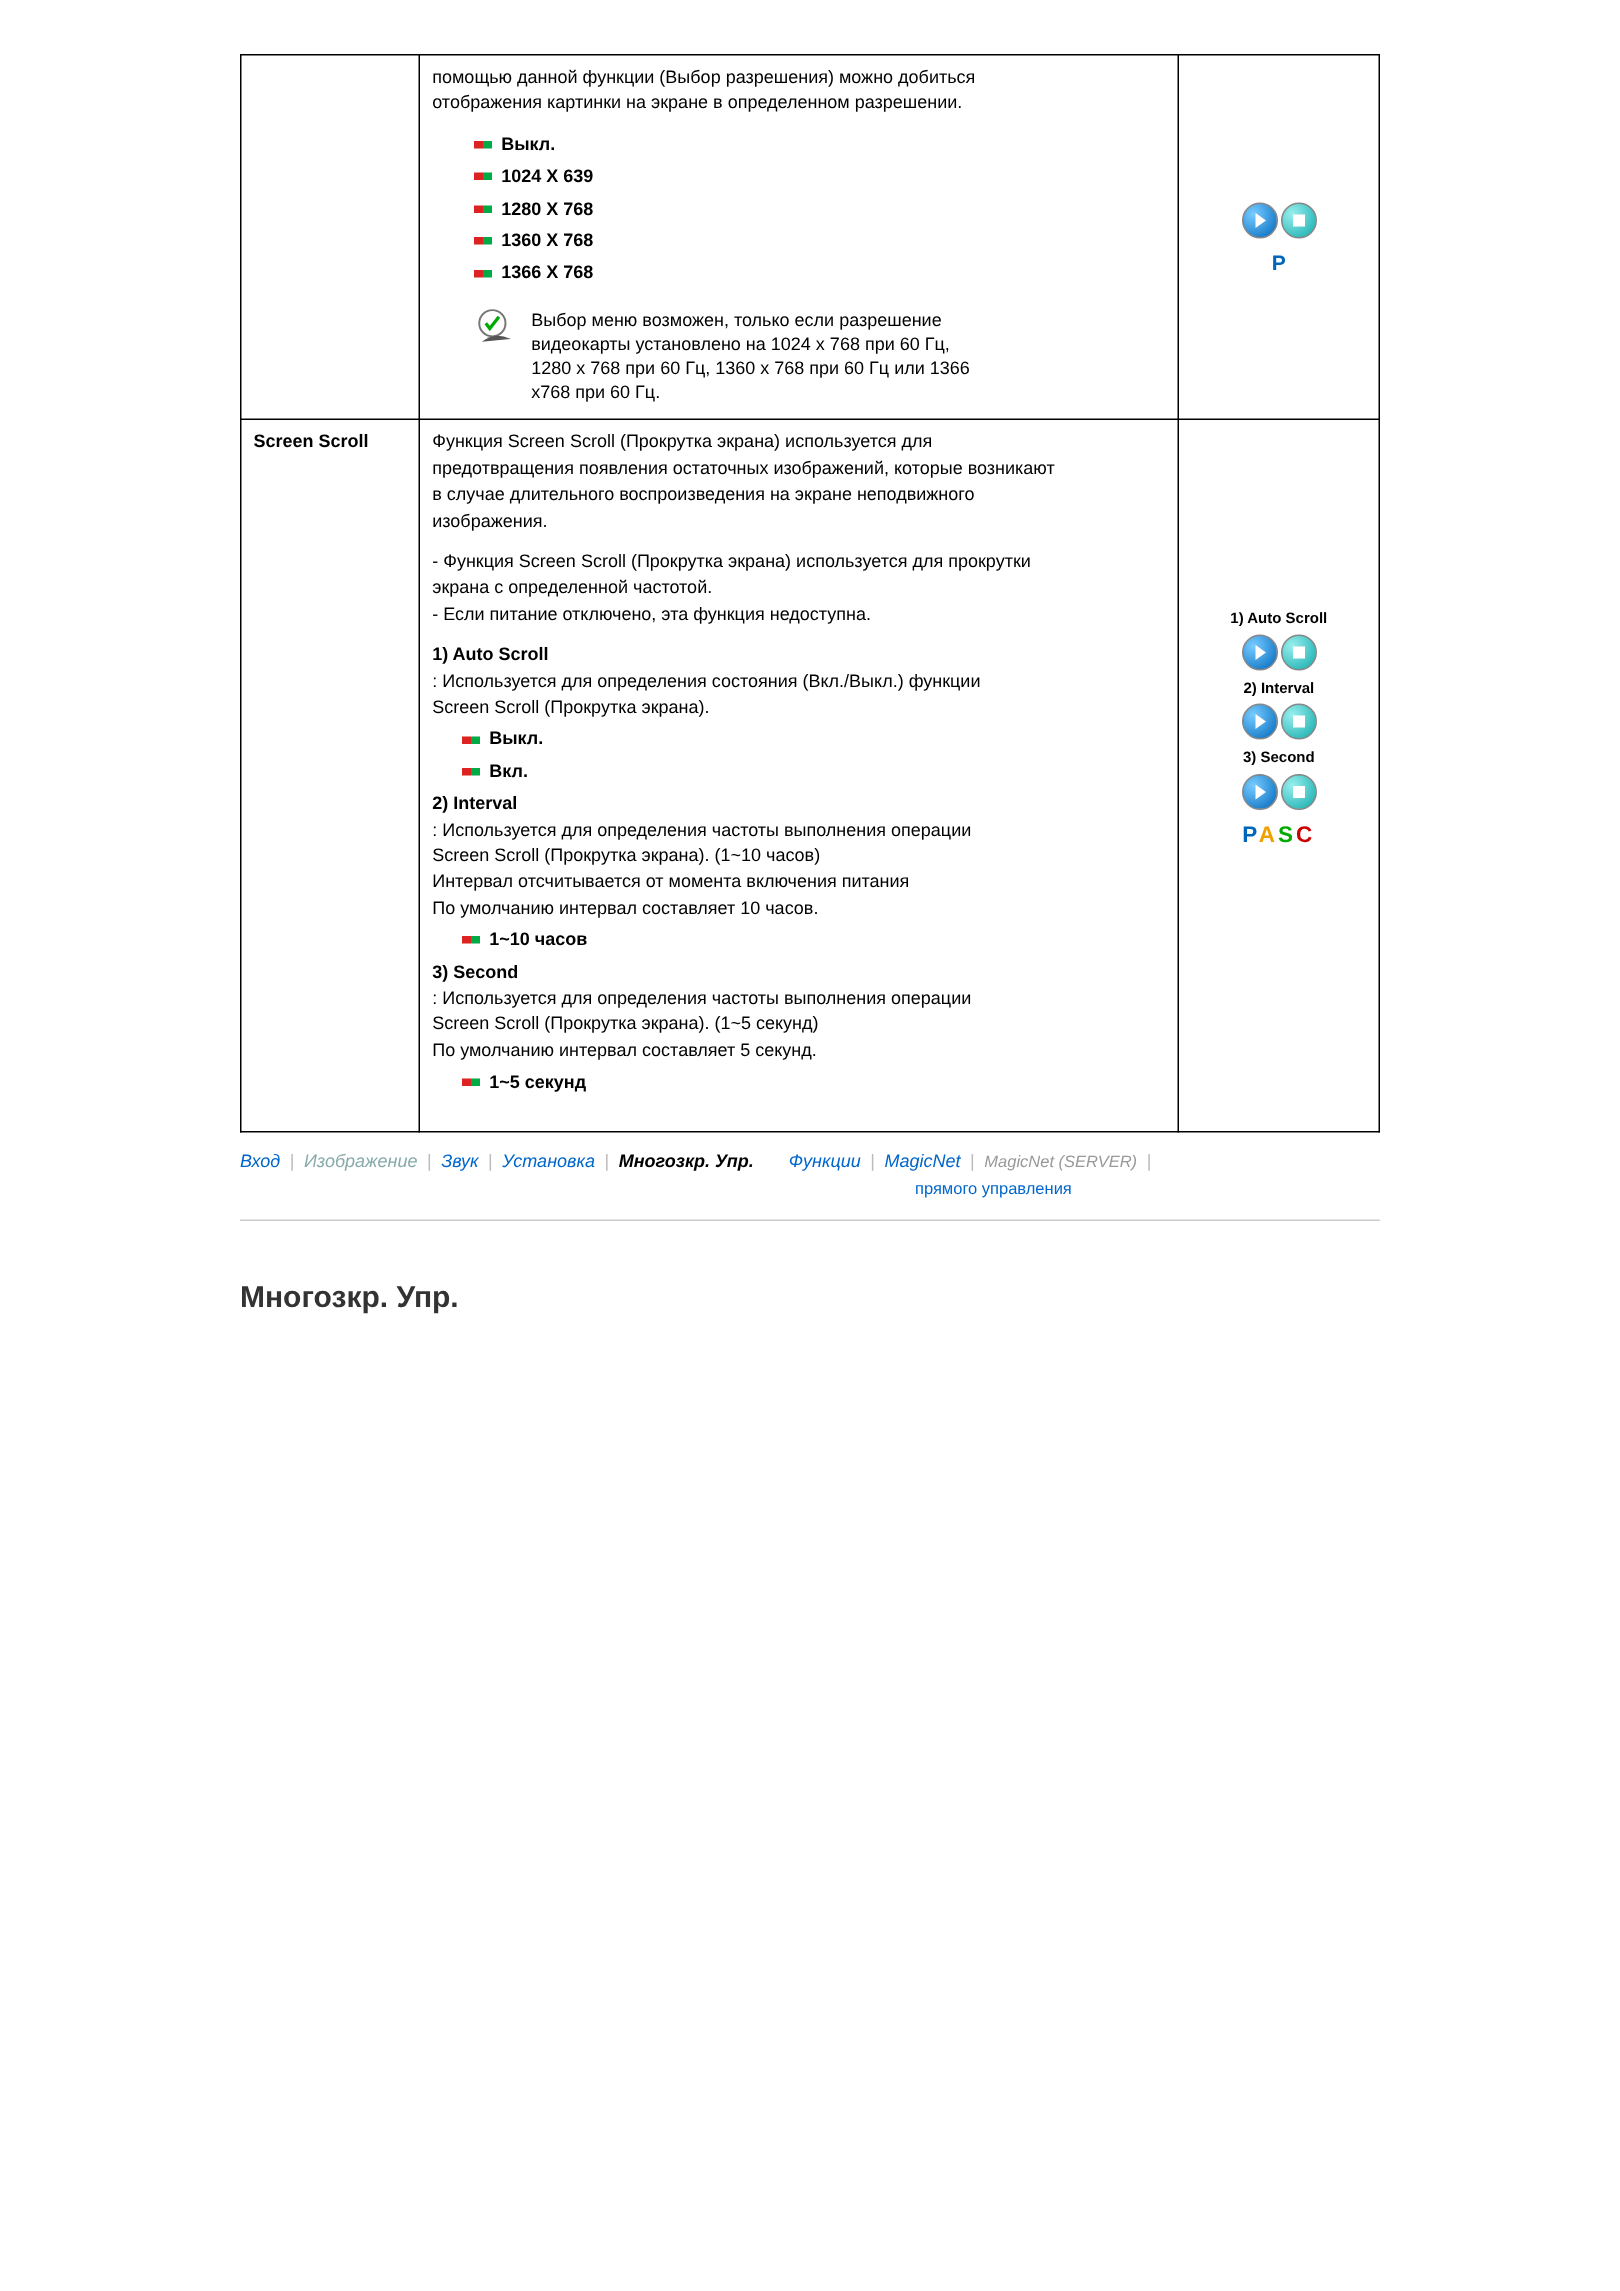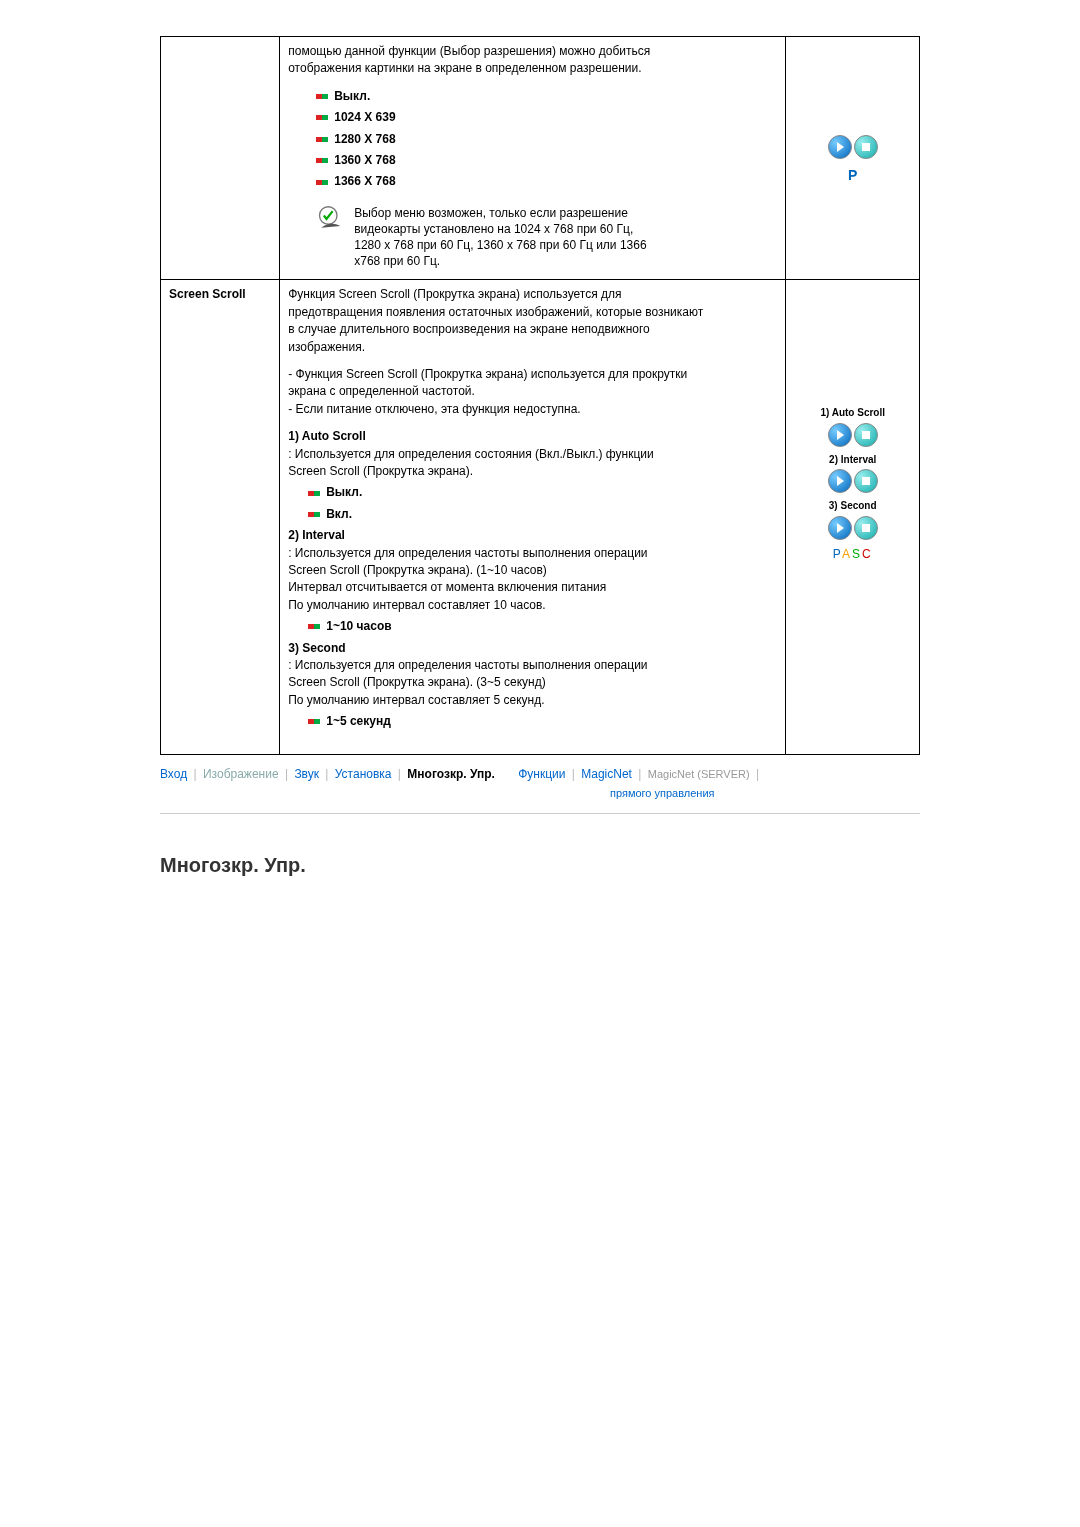--- a/index.html
+++ b/index.html
@@ -97,32 +97,32 @@
     content:"";position:absolute;left:8px;top:6px;border-style:solid;border-width:5px 0 5px 7px;border-color:transparent transparent transparent #fff;
   }
   .pbtn.stop { background: radial-gradient(circle at 30% 30%, #9ee, #1aa);}
   .pbtn.stop::after{
     content:"";position:absolute;left:7px;top:7px;width:8px;height:8px;background:#fff;
   }
   .mode-p {
     margin-top:3px;
     font-weight:bold; color:#06b; font-size:14px; text-align:center;
   }
-  .mode-letters { font-weight:normal; font-size:12px; letter-spacing:2px; }
+  .mode-letters { font-weight:bold; font-size:15px; letter-spacing:2px; }
   .mode-letters span:nth-child(1){color:#06b;}
   .mode-letters span:nth-child(2){color:#f0a000;}
   .mode-letters span:nth-child(3){color:#0a0;}
   .mode-letters span:nth-child(4){color:#c00;}
   .side-label { font-weight:bold; font-size:10px; text-align:center; }
   .tabs {
     margin: 12px 0 8px 0;
     font-size: 12px;
   }
   .tabs .sep { color:#bbb; margin:0 3px; }
-  .tab { color:#8aa; }
+  .tab { color:#8aa;font-style:italic; }
   .tab.blue { color:#0066cc; }
   .tab.dim { color:#999; font-size:11px; }
   .tab.active { color:#000; font-weight:bold; }
   .subline { color:#0066cc; font-size:11px; margin-left:450px; margin-top:-2px;}
   hr.thin { border:none; border-top:1px solid #ccc; margin:14px 0 40px 0;}
   h2.section {
     font-size: 20px;
     font-weight: bold;
     color:#333;
     margin: 30px 0 0 0;
@@ -217,21 +217,21 @@
         <div>Screen Scroll (Прокрутка экрана). (1~10 часов)</div>
         <div>Интервал отсчитывается от момента включения питания</div>
         <div>По умолчанию интервал составляет 10 часов.</div>
         <div class="opt-item sub">
               <span class="dash"></span>
               <span>1~10 часов</span>
             </div>
 
         <div class="inner-head">3) Second</div>
         <div>:  Используется для определения частоты выполнения операции</div>
-        <div>Screen Scroll (Прокрутка экрана). (3~5 секунд)</div>
+        <div>Screen Scroll (Прокрутка экрана). (1~5 секунд)</div>
         <div>По умолчанию интервал составляет 5 секунд.</div>
         <div class="opt-item sub">
               <span class="dash"></span>
               <span>1~5 секунд</span>
             </div>
         <div style="height:14px;"></div>
       </td>
       <td class="col-side">
         <div style="height:120px;"></div>
         <div class="side-label">1) Auto Scroll</div>

